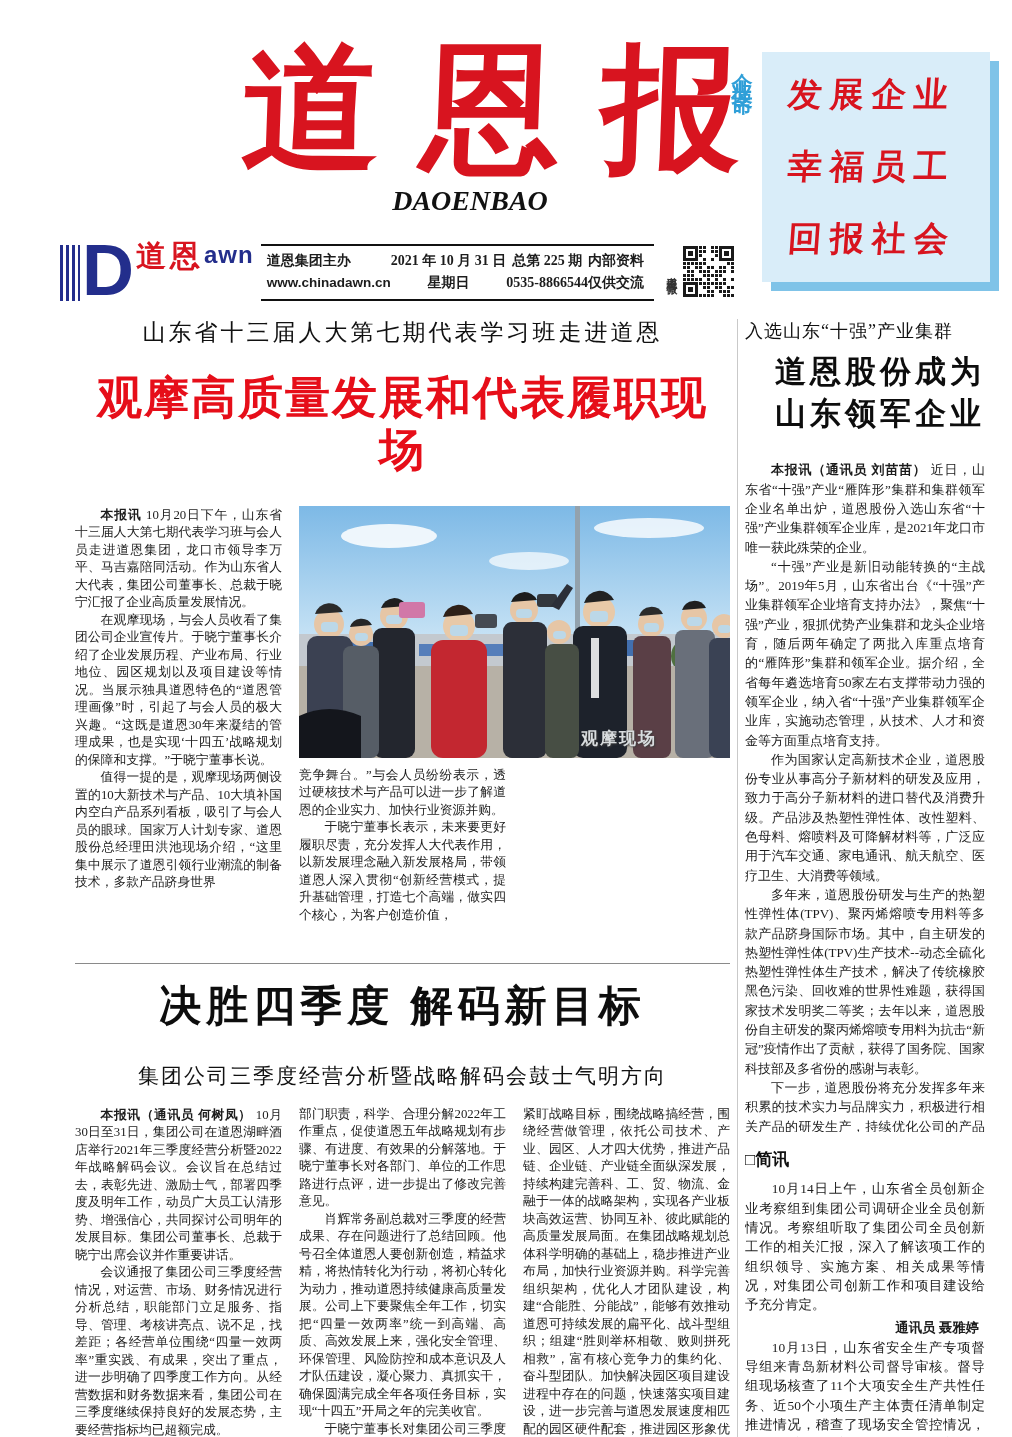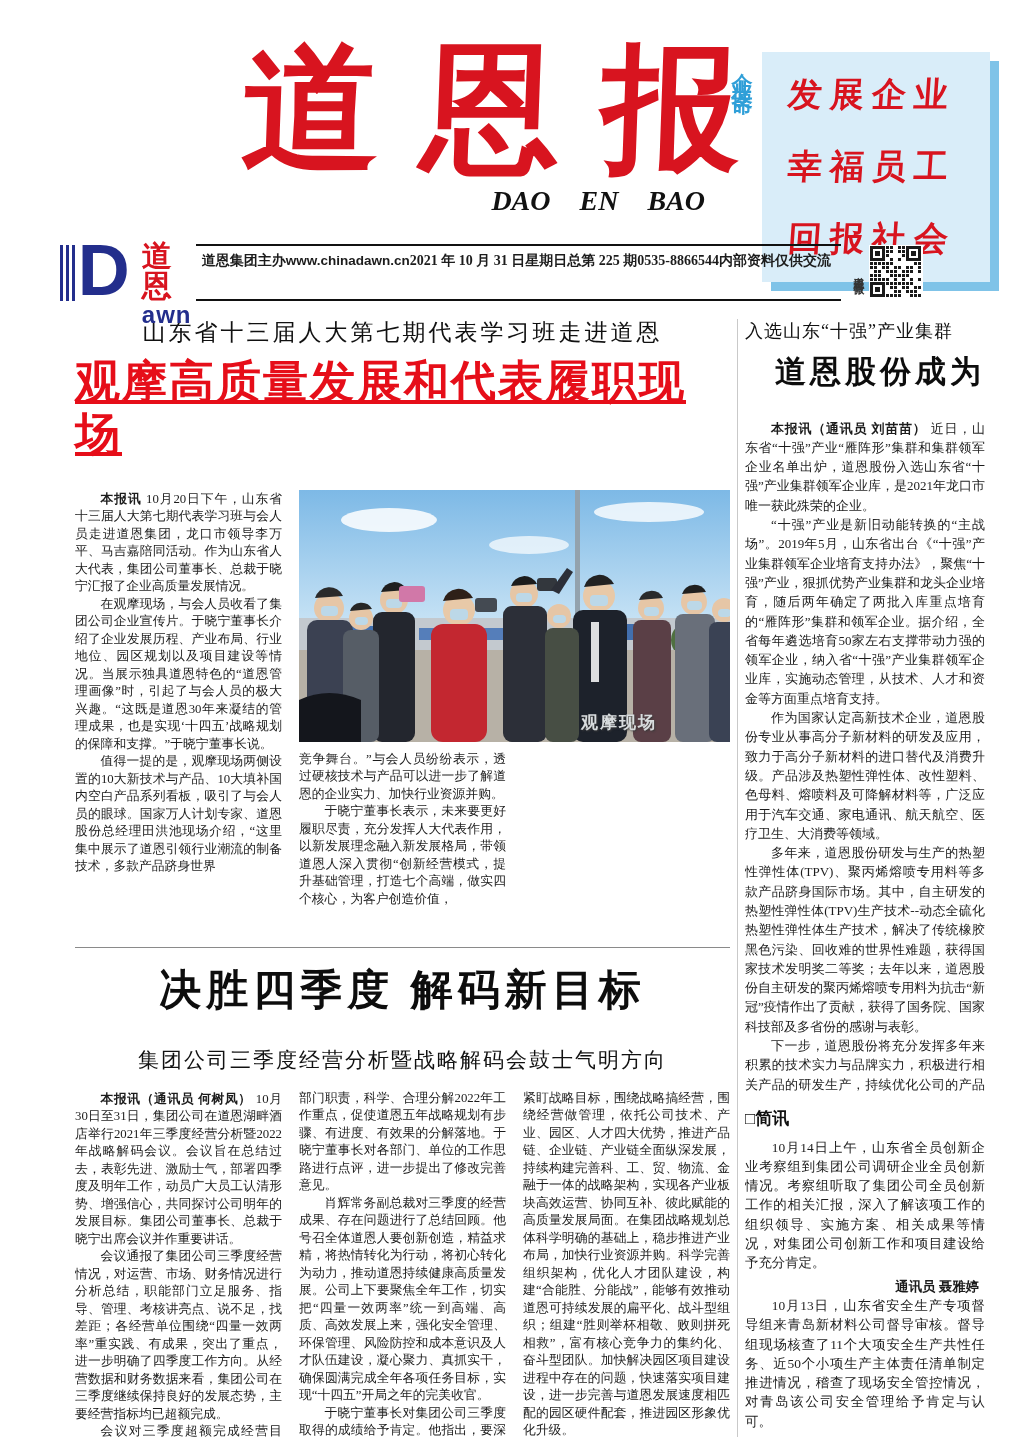--- a/index.html
+++ b/index.html
@@ -4,60 +4,60 @@
 <style>
   html,body{margin:0;padding:0;background:#f5f5f3;}
   .page{position:relative;width:1012px;height:1437px;background:#ffffff;margin:0 auto;overflow:hidden;
         font-family:"Liberation Serif","DejaVu Serif",serif;color:#1c1c1c;}
   
   .masthead{position:relative;height:265px;margin:38px 22px 0 60px;}
   .title-block{position:absolute;left:140px;top:0;width:540px;}
   .paper-title{font-size:138px;line-height:1.05;font-weight:bold;color:#d8141f;
                text-align:center;letter-spacing:42px;text-indent:42px;white-space:nowrap;
                transform:skewX(-2deg);}
-  .pinyin-row{display:flex;justify-content:flex-end;width:470px;margin:2px auto 0;
+  .pinyin-row{display:flex;justify-content:center;width:470px;margin:2px auto 0;
               font-family:"Liberation Serif",serif;font-weight:bold;font-style:italic;
-              font-size:28px;color:#111;gap:29px;}
+              font-size:28px;color:#111;}
   .mission{position:absolute;right:0;top:14px;display:flex;}
   .mission-label{writing-mode:vertical-rl;font-family:"Liberation Sans",sans-serif;
                  font-weight:bold;font-size:21px;color:#2f9fd8;letter-spacing:7px;
                  margin-right:6px;margin-top:4px;}
   .mission-box{width:228px;height:230px;background:#d9edf9;box-shadow:9px 9px 0 #7fc3e8;
                display:flex;flex-direction:column;justify-content:center;padding-left:26px;box-sizing:border-box;}
   .mission-line{font-size:34px;font-weight:bold;color:#d8141f;letter-spacing:8px;
                 line-height:72px;transform:skewX(-4deg);}
   
   .infobar{position:absolute;left:0;bottom:0;width:676px;display:flex;align-items:center;}
   .dawn-logo{width:238px;height:62px;display:flex;align-items:flex-start;position:relative;}
   .dawn-stripes{width:20px;height:56px;margin-top:4px;
     background:repeating-linear-gradient(90deg,#232e8c 0 3px,#ffffff 3px 6px);}
   .dawn-d{font-family:"Liberation Sans",sans-serif;font-weight:900;font-size:72px;
           line-height:58px;color:#232e8c;margin-left:2px;}
-  .dawn-right{display:flex;flex-direction:column;margin-left:12px;}
+  .dawn-right{display:flex;flex-direction:row;margin-left:2px;}
   .dawn-cn{font-size:30px;font-weight:bold;color:#d8141f;letter-spacing:4px;line-height:30px;}
   .dawn-awn{font-family:"Liberation Sans",sans-serif;font-weight:900;font-size:24px;
             color:#232e8c;line-height:28px;letter-spacing:1px;}
   .info-table{flex:1;border-top:2px solid #111;border-bottom:2px solid #111;
               display:flex;justify-content:space-between;padding:4px 10px 5px 6px;height:44px;box-sizing:content-box;}
-  .info-col{display:flex;justify-content:center;text-align:center;}
+  .info-col{display:flex;flex-direction:column;justify-content:center;text-align:center;}
   .info-col.left{text-align:left;}
   .info-cell{font-size:14px;font-weight:bold;white-space:nowrap;line-height:22px;}
   .info-cell.url{font-family:"Liberation Sans",sans-serif;font-weight:bold;font-size:13.5px;}
   .qr-block{display:flex;align-items:center;margin-left:10px;}
   .qr-label{writing-mode:vertical-rl;font-size:11px;font-weight:bold;color:#333;
             letter-spacing:2px;margin-right:3px;}
   
   .content{display:flex;margin:12px 27px 0 75px;}
   .main-left{width:655px;}
   .v-divider{width:1px;background:#c9c9c9;margin:4px 7px 0 7px;}
   .sidebar{width:240px;}
   
   .a1-kicker{text-align:center;font-size:23px;letter-spacing:3px;color:#111;margin-top:2px;}
-  .a1-headline{font-family:"Liberation Sans",sans-serif;font-weight:900;
-               font-size:45px;letter-spacing:2px;color:#e60e19;margin-top:8px;line-height:1.15;text-decoration:underline;}
+  .a1-headline{text-align:center;font-family:"Liberation Sans",sans-serif;font-weight:900;
+               font-size:45px;letter-spacing:2px;color:#e60e19;margin-top:24px;line-height:1.15;}
   .a1-body{display:flex;margin-top:14px;height:447px;overflow:hidden;}
   .bodycol{width:207px;font-size:12.8px;line-height:17.5px;text-align:justify;overflow:hidden;}
   .a1-col1{margin-right:17px;height:447px;}
   .a1-right{width:431px;display:flex;flex-direction:column;}
   .photo-wrap{position:relative;width:368px;height:252px;background:#a21caf;}
   .photo-caption{position:absolute;right:10px;bottom:8px;font-family:"Liberation Sans",sans-serif;
                  font-weight:bold;font-size:17px;color:#d8dcde;letter-spacing:2px;
                  text-shadow:1px 1px 2px #3a3a3a;}
   .a1-lower{display:flex;margin-top:9px;height:186px;overflow:hidden;}
   .a1-col2{margin-right:17px;}
@@ -352,20 +352,21 @@
       </section>
     </div>
 
     <div class="v-divider"></div>
 
     <aside class="sidebar">
       <section>
         <div class="sb-kicker">入选山东“十强”产业集群</div>
         <h2 class="sb-headline">
           <span>道恩股份成为</span><br>
+          <span>山东领军企业</span>
         </h2>
         <div class="sb-body">
             <p class="para"><b>本报讯（通讯员 刘苗苗） </b>近日，山东省“十强”产业“雁阵形”集群和集群领军企业名单出炉，道恩股份入选山东省“十强”产业集群领军企业库，是2021年龙口市唯一获此殊荣的企业。</p>
             <p class="para">“十强”产业是新旧动能转换的“主战场”。2019年5月，山东省出台《“十强”产业集群领军企业培育支持办法》，聚焦“十强”产业，狠抓优势产业集群和龙头企业培育，随后两年确定了两批入库重点培育的“雁阵形”集群和领军企业。据介绍，全省每年遴选培育50家左右支撑带动力强的领军企业，纳入省“十强”产业集群领军企业库，实施动态管理，从技术、人才和资金等方面重点培育支持。</p>
             <p class="para">作为国家认定高新技术企业，道恩股份专业从事高分子新材料的研发及应用，致力于高分子新材料的进口替代及消费升级。产品涉及热塑性弹性体、改性塑料、色母料、熔喷料及可降解材料等，广泛应用于汽车交通、家电通讯、航天航空、医疗卫生、大消费等领域。</p>
             <p class="para">多年来，道恩股份研发与生产的热塑性弹性体(TPV)、聚丙烯熔喷专用料等多款产品跻身国际市场。其中，自主研发的热塑性弹性体(TPV)生产技术--动态全硫化热塑性弹性体生产技术，解决了传统橡胶黑色污染、回收难的世界性难题，获得国家技术发明奖二等奖；去年以来，道恩股份自主研发的聚丙烯熔喷专用料为抗击“新冠”疫情作出了贡献，获得了国务院、国家科技部及多省份的感谢与表彰。</p>
             <p class="para">下一步，道恩股份将充分发挥多年来积累的技术实力与品牌实力，积极进行相关产品的研发生产，持续优化公司的产品链、企业链和产业链。“我们将以此为契机，加大核心产品和关键技术的研发投入，充分发挥领军企业的引领带动作用，为高分子新材料产业高质量发展贡献更大的‘道恩力量’。”道恩股份总经理田洪池表示。</p>
           </div>
       </section>
       <section>

